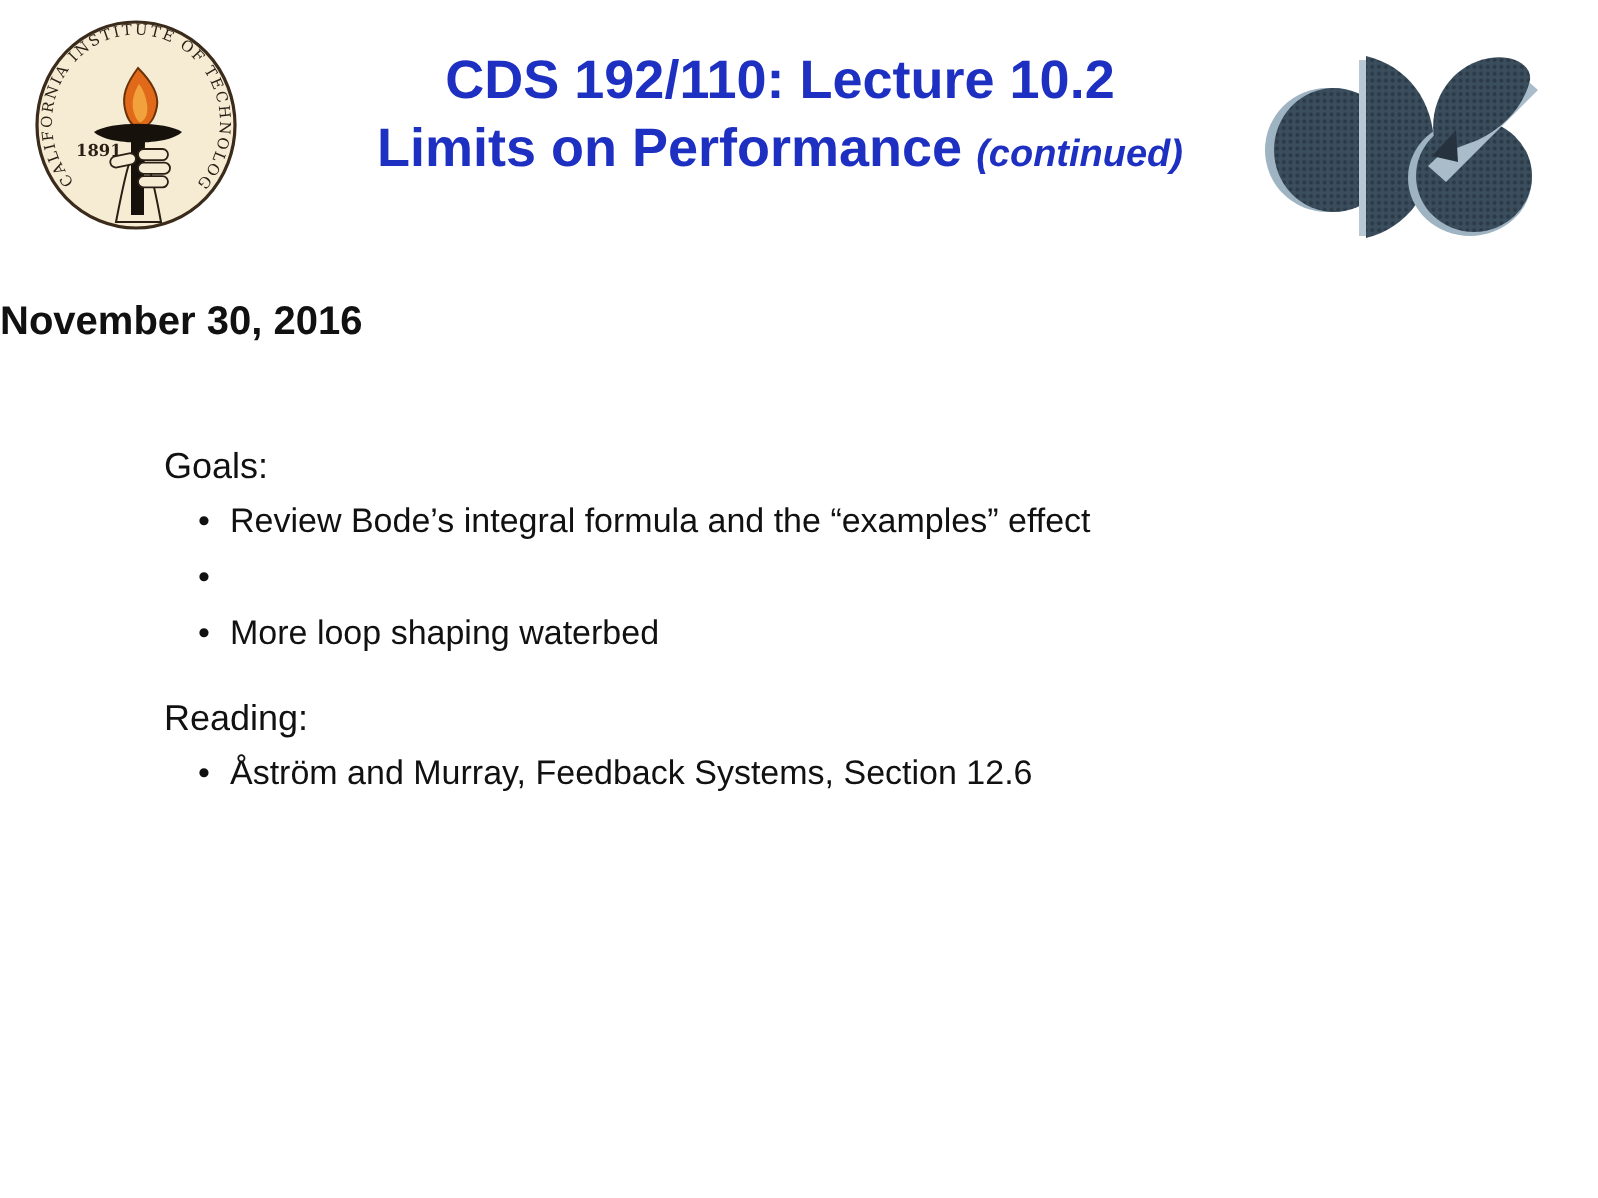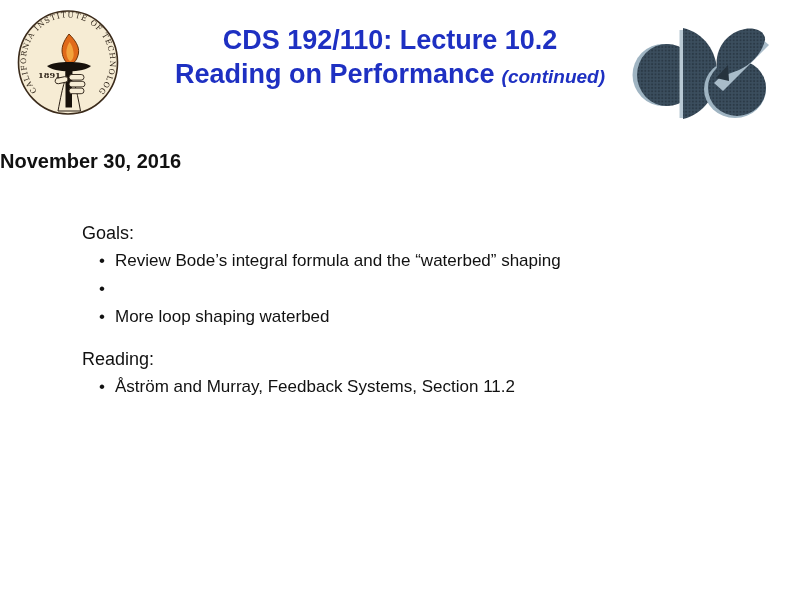--- a/index.html
+++ b/index.html
@@ -62,21 +62,21 @@
         <rect x="52" y="65.5" width="15" height="5.6" rx="2.8" fill="#f6ecd4" stroke="#2a1f14" stroke-width="0.9"></rect>
         <rect x="52" y="72.3" width="16" height="5.6" rx="2.8" fill="#f6ecd4" stroke="#2a1f14" stroke-width="0.9"></rect>
         <rect x="52" y="79.1" width="15" height="5.6" rx="2.8" fill="#f6ecd4" stroke="#2a1f14" stroke-width="0.9"></rect>
         <rect x="38" y="68.5" width="13" height="5.6" rx="2.8" fill="#f6ecd4" stroke="#2a1f14" stroke-width="0.9" transform="rotate(-12 44 71)"></rect>
       </g>
     </svg>
   </div>
 
   <div class="title">
     <div>CDS 192/110: Lecture 10.2</div>
-    <div><span>Reading on Performance</span><span class="note">(continued)</span></div>
+    <div><span>Limits on Performance</span><span class="note">(continued)</span></div>
   </div>
 
   <div class="cds-wrap">
     <svg width="145" height="100" viewBox="0 0 145 100">
       <defs>
         <pattern id="ht" width="3.4" height="3.4" patternUnits="userSpaceOnUse">
           <rect width="3.4" height="3.4" fill="#3b4e5e"></rect>
           <circle cx="1.7" cy="1.7" r="1.05" fill="#2b3a47"></circle>
         </pattern>
       </defs>
@@ -101,36 +101,36 @@
 
   <div class="date">November 30, 2016</div>
 
   <div class="content">
 
     <div class="section-goals">
       <p class="heading">Goals:</p>
       <ul class="bullets">
         <li>
           <span class="dot">•</span>
-          <span>Review Bode’s integral formula and the “waterbed” shaping</span>
+          <span>Review Bode’s integral formula and the “examples” effect</span>
         </li>
         <li>
           <span class="dot">•</span>
         </li>
         <li>
           <span class="dot">•</span>
           <span>More loop shaping waterbed</span>
         </li>
       </ul>
     </div>
 
     <div class="section-reading">
       <p class="heading">Reading:</p>
       <ul class="bullets">
         <li>
           <span class="dot">•</span>
-          <span>Åström and Murray, Feedback Systems, Section 11.2</span>
+          <span>Åström and Murray, Feedback Systems, Section 12.6</span>
         </li>
       </ul>
     </div>
 
   </div>
 </div>
 
 </body></html>

